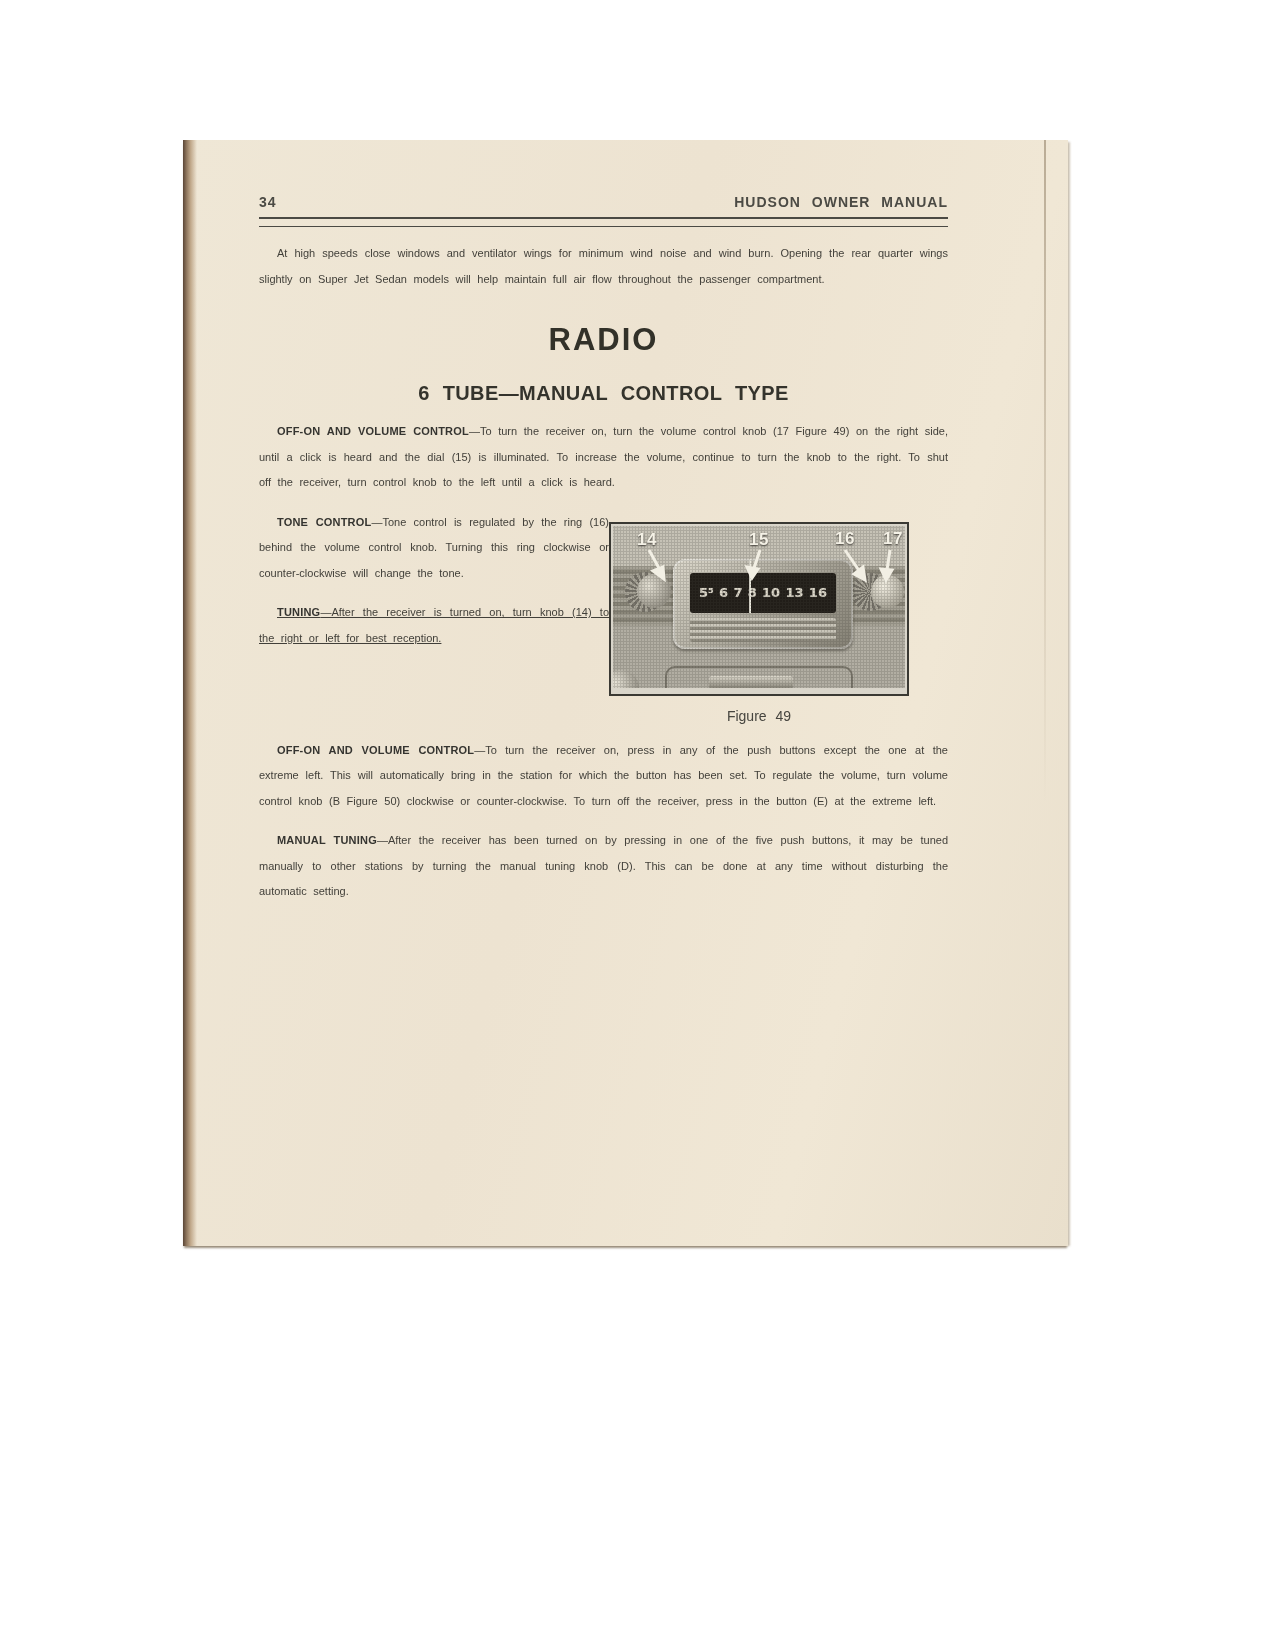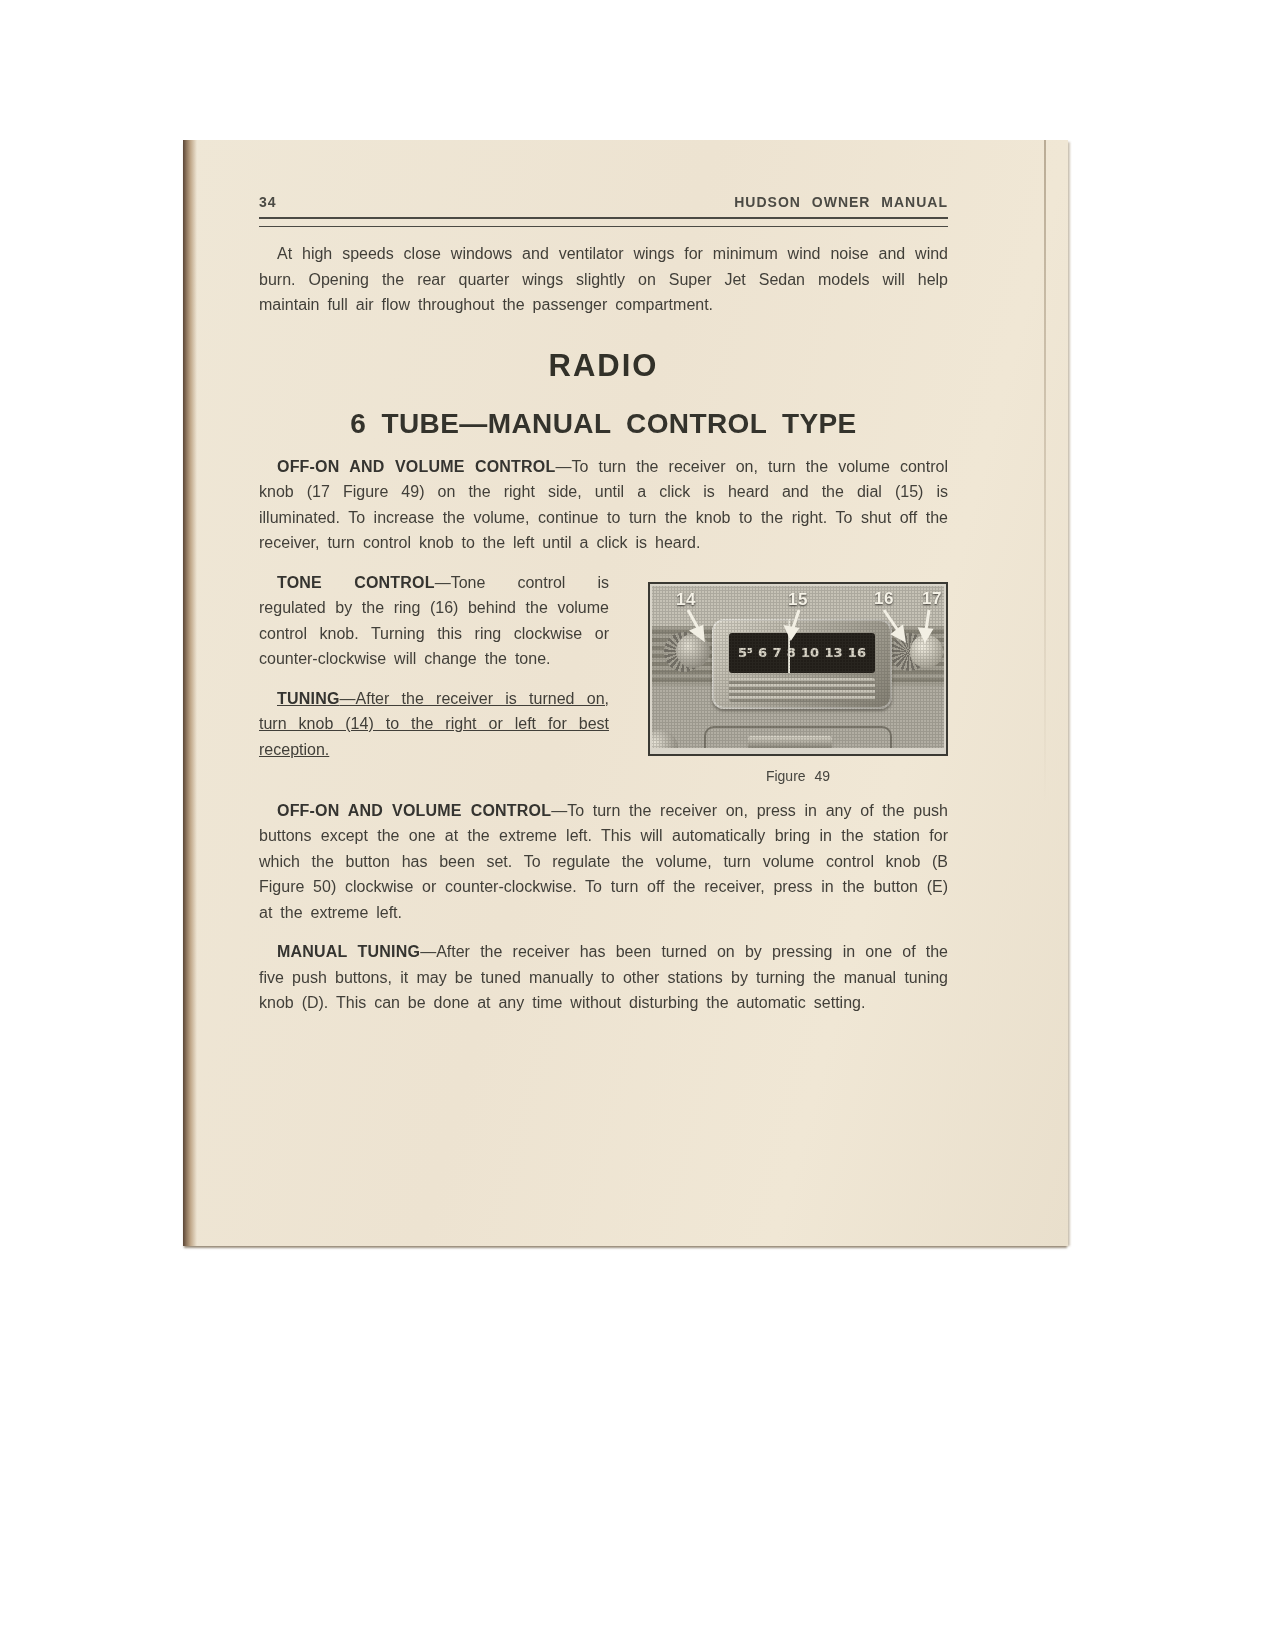--- a/index.html
+++ b/index.html
@@ -25,35 +25,35 @@
   .content{
     position:relative;padding:54px 120px 0 76px;color:#403f3a;
   }
   
   .hdr{display:flex;justify-content:space-between;align-items:baseline;
        font-size:14px;font-weight:bold;letter-spacing:1px;color:#4b4a44;}
   .hdr .title{word-spacing:6px;}
   .rule{margin-top:7px;height:7px;border-top:2.5px solid #4b4a44;border-bottom:1.5px solid #4b4a44;}
   
   .para{
-    margin:14px 0 0 0;font-size:16px;line-height:25.5px;text-align:justify;
+    margin:14px 0 0 0;font-size:11px;line-height:25.5px;text-align:justify;
     word-spacing:3.5px;color:#413f39;text-indent:18px;
   }
   .para b{letter-spacing:.2px;color:#353430;}
   .intro-block{margin-top:12px;}
   .h-radio{
     margin-top:30px;text-align:center;font-size:31px;font-weight:bold;
     letter-spacing:2px;color:#323129;
   }
   .h-sec{
-    margin-top:24px;text-align:center;font-size:28px;font-weight:bold;
+    margin-top:24px;text-align:center;font-size:20px;font-weight:bold;
     word-spacing:7px;letter-spacing:.4px;color:#34332c;
   }
   
-  .twocol{display:flex;justify-content:space-between;margin-top:14px;}
+  .twocol{display:flex;justify-content:flex-start;margin-top:14px;}
   .col-l{width:350px;}
   .col-l .para{margin-top:0;}
   .col-l .para + .para{margin-top:14px;text-decoration:underline;}
   .col-r{width:300px;padding-top:12px;}
   
   .fig-frame{
     border:2px solid #3a3933;background:#d9d5ca;padding:2px;width:292px;height:166px;
   }
   .fig-scene{position:relative;width:292px;height:162px;overflow:hidden;background:#404040;}
   .fig-scene::after{ 

